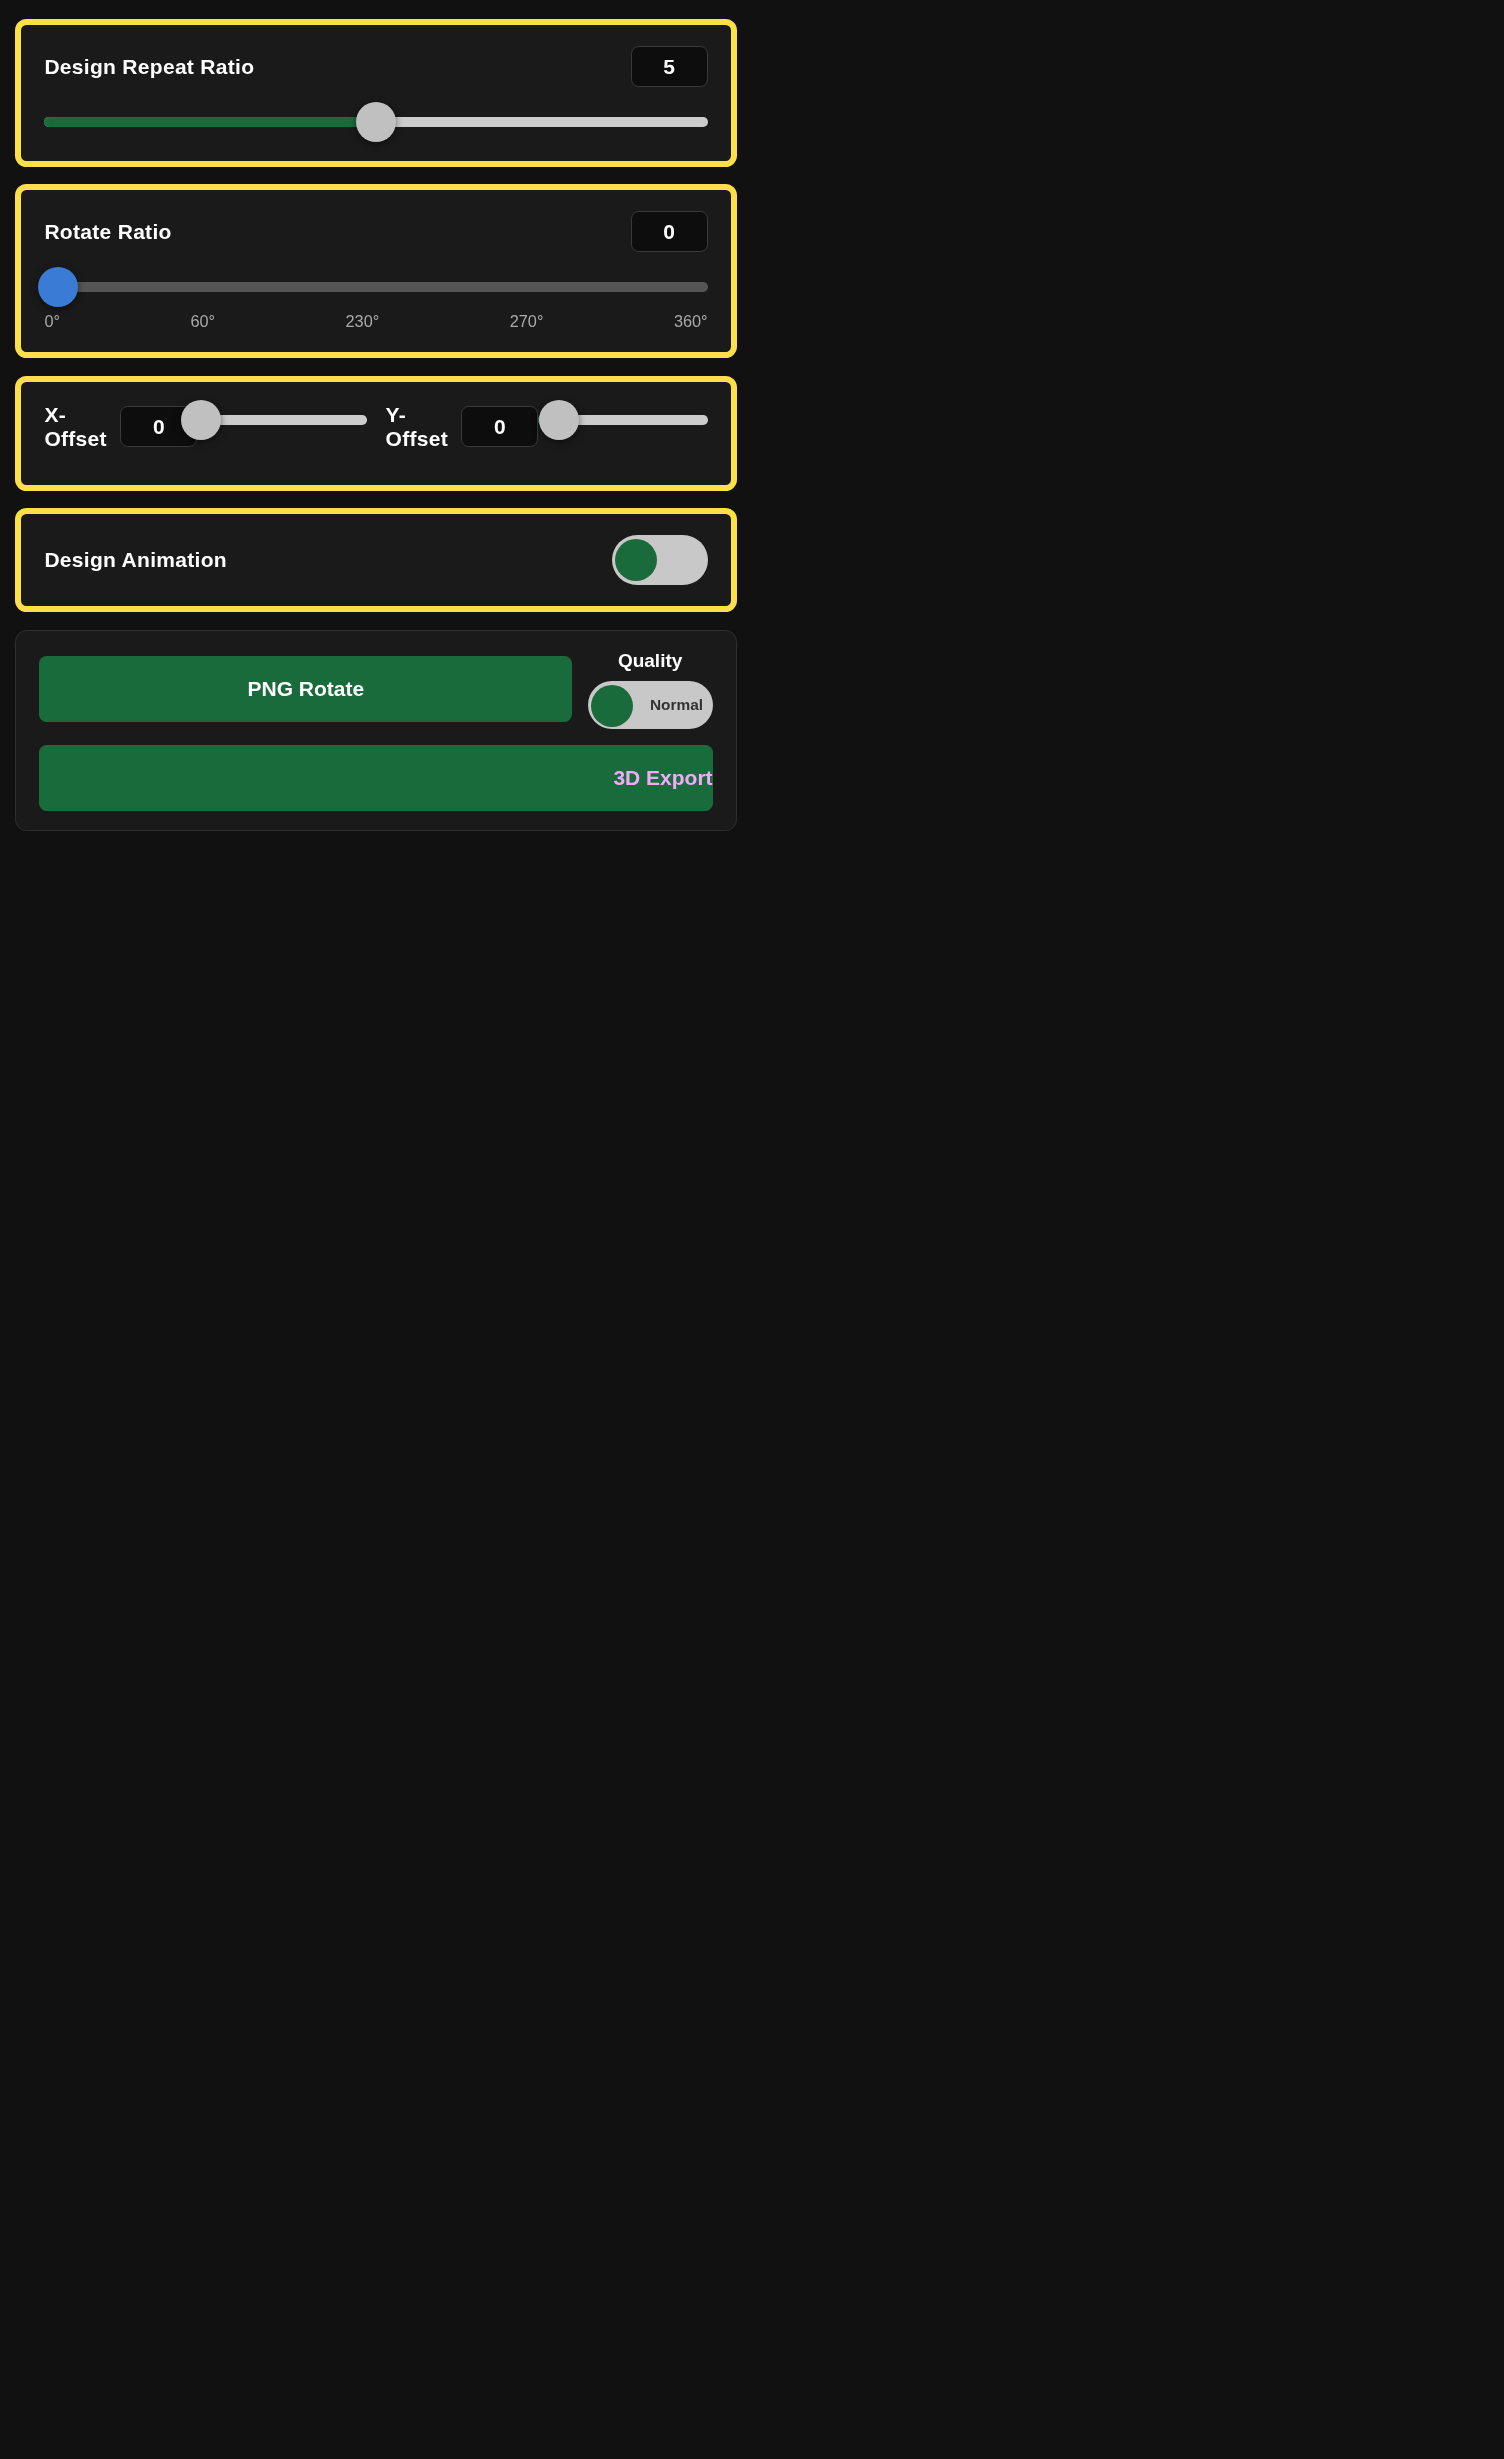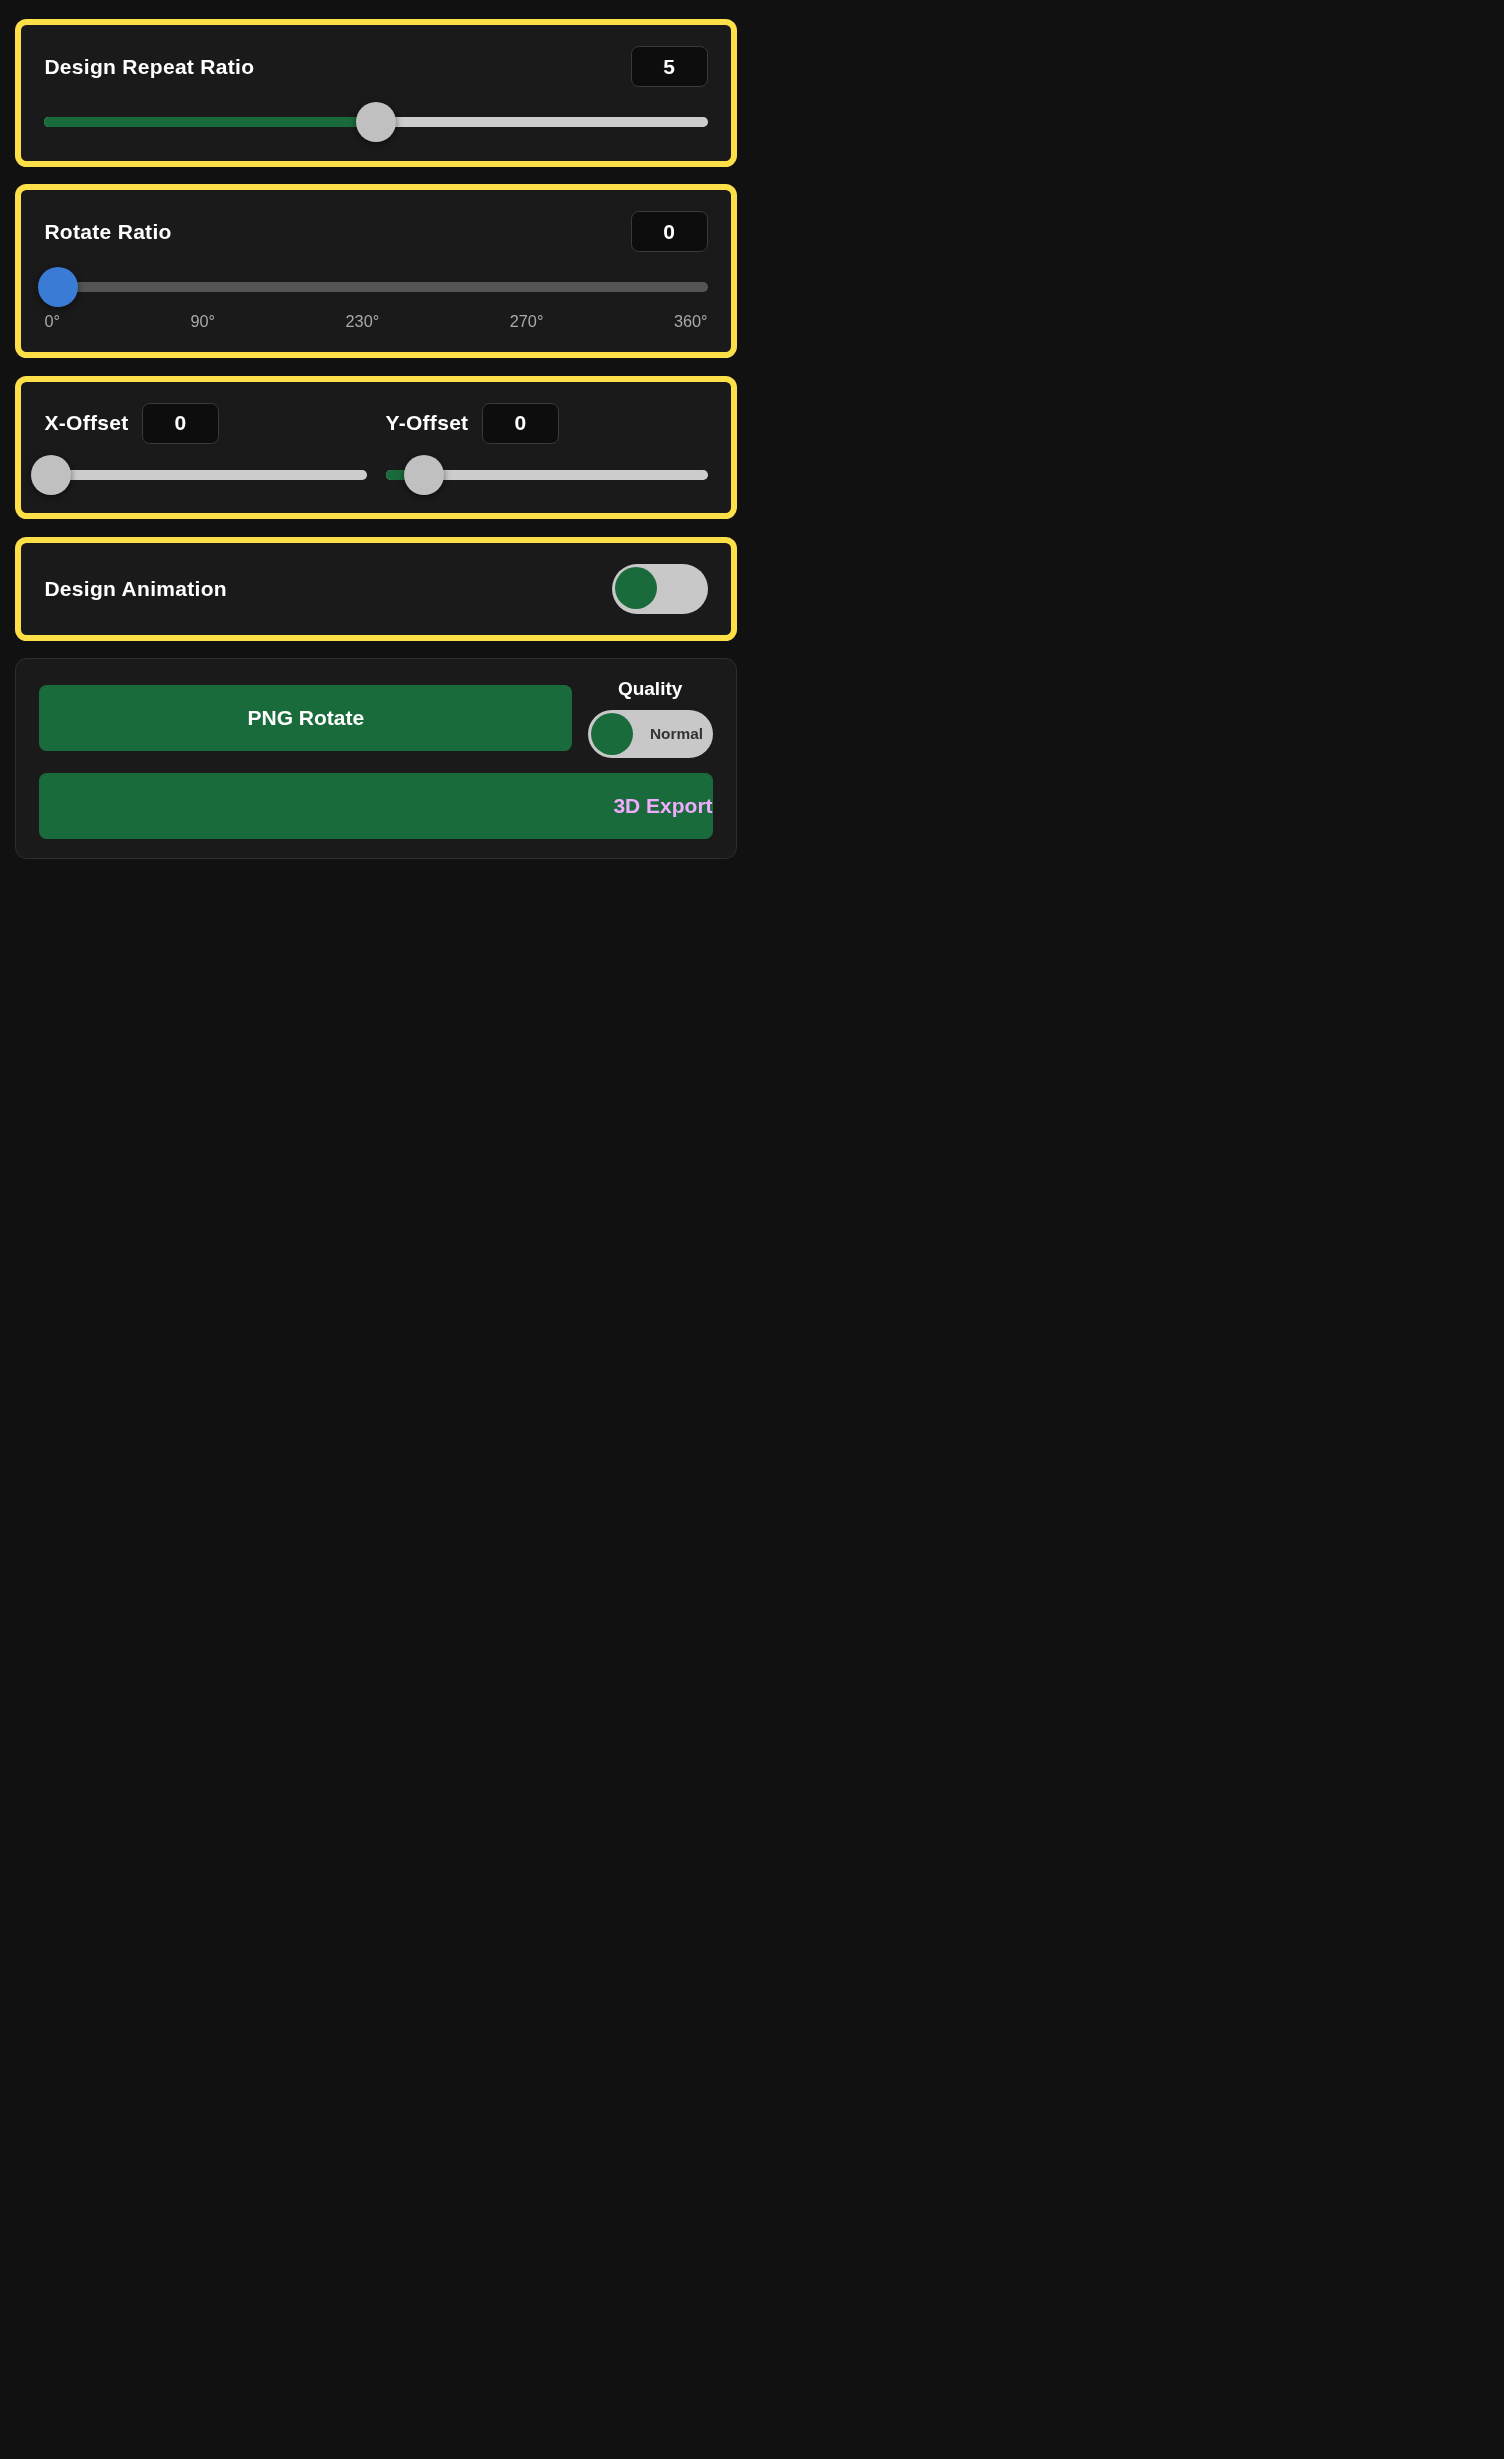--- a/index.html
+++ b/index.html
@@ -104,21 +104,21 @@
 
     
     .dual-slider-row {
       display: flex;
       gap: 19px;
     }
 
     .dual-slider-item {
       flex: 1;
       display: flex;
-      flex-direction: column;
+      flex-direction: row;
     }
 
     .dual-label-row {
       display: flex;
       align-items: center;
       gap: 13.4px;
       margin-bottom: 13.4px;
     }
 
     
@@ -259,21 +259,21 @@
     <span class="label">Rotate Ratio</span>
     <div class="value-box">0</div>
   </div>
   <div class="slider-container">
     <div class="slider-track" style="background: #555555;"></div>
     <div class="slider-fill" style="width: 0%; background: #555555;"></div>
     <div class="slider-thumb blue" style="left: 2%;"></div>
   </div>
   <div class="tick-labels">
     <span>0°</span>
-    <span>90°</span>
+    <span>60°</span>
     <span>230°</span>
     <span>270°</span>
     <span>360°</span>
   </div>
 </div>
 
 <div class="panel">
   <div class="dual-slider-row">
 
     <div class="dual-slider-item">

